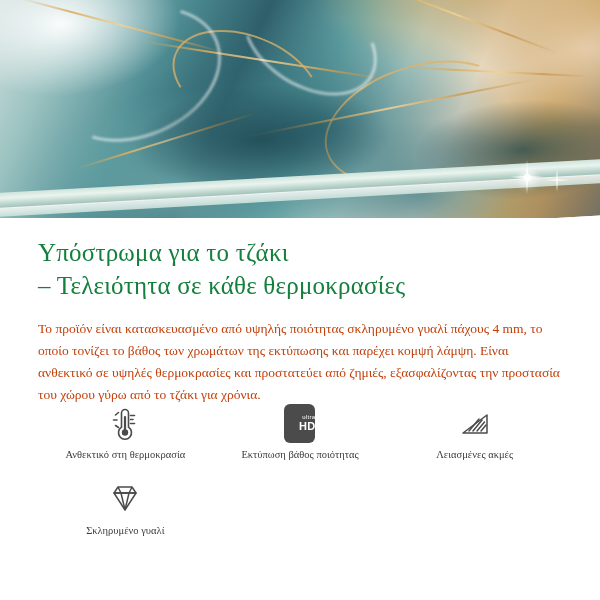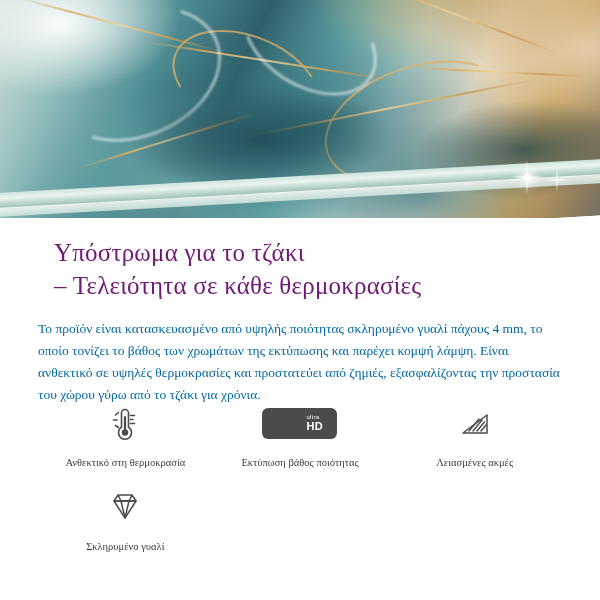--- a/index.html
+++ b/index.html
@@ -129,34 +129,34 @@
   
   .content {
     position: absolute;
     left: 0;
     top: 218px;
     width: 600px;
     padding: 0 38px;
     box-sizing: border-box;
   }
   h1.title {
-    margin: 18px 0 0 16px;
+    margin: 18px 0 0 0;
     font-family: "Liberation Serif", serif;
     font-weight: 400;
     font-size: 25px;
     line-height: 33px;
-    color: #701a75;
+    color: #15803d;
     letter-spacing: .2px;
   }
   .desc {
     margin: 16px 0 0 0;
     font-family: "Liberation Serif", serif;
     font-size: 13.5px;
     line-height: 22px;
-    color: #0369a1;
+    color: #c2410c;
     max-width: 530px;
   }
 
   
   .features {
     position: absolute;
     left: 38px;
     top: 398px;
     width: 524px;
     display: grid;
@@ -169,40 +169,38 @@
     align-items: center;
     text-align: center;
   }
   .feature .icon-wrap {
     height: 50px;
     display: flex;
     align-items: center;
     justify-content: center;
   }
   .feature .caption {
-    margin-top: 8px;
     font-family: "Liberation Serif", serif;
     font-size: 10.5px;
     color: #3b3b3b;
     line-height: 14px;
     text-align: center;
   }
   svg { display: block; }
   .hd-badge {
     width: 31px;
-    height: 31px;
+    height: 39px;
     border-radius: 6px;
     background: #4b4b4b;
     color: #ffffff;
     display: flex;
     flex-direction: column;
-    align-items: flex-start;
+    align-items: flex-end;
     justify-content: center;
     line-height: 1;
-    padding-left: 44px;
   }
   .hd-badge .small {
     font-family: "Liberation Sans", sans-serif;
     font-size: 6px;
     letter-spacing: .3px;
     margin-bottom: 1px;
   }
   .hd-badge .big {
     font-family: "Liberation Sans", sans-serif;
     font-size: 11px;

